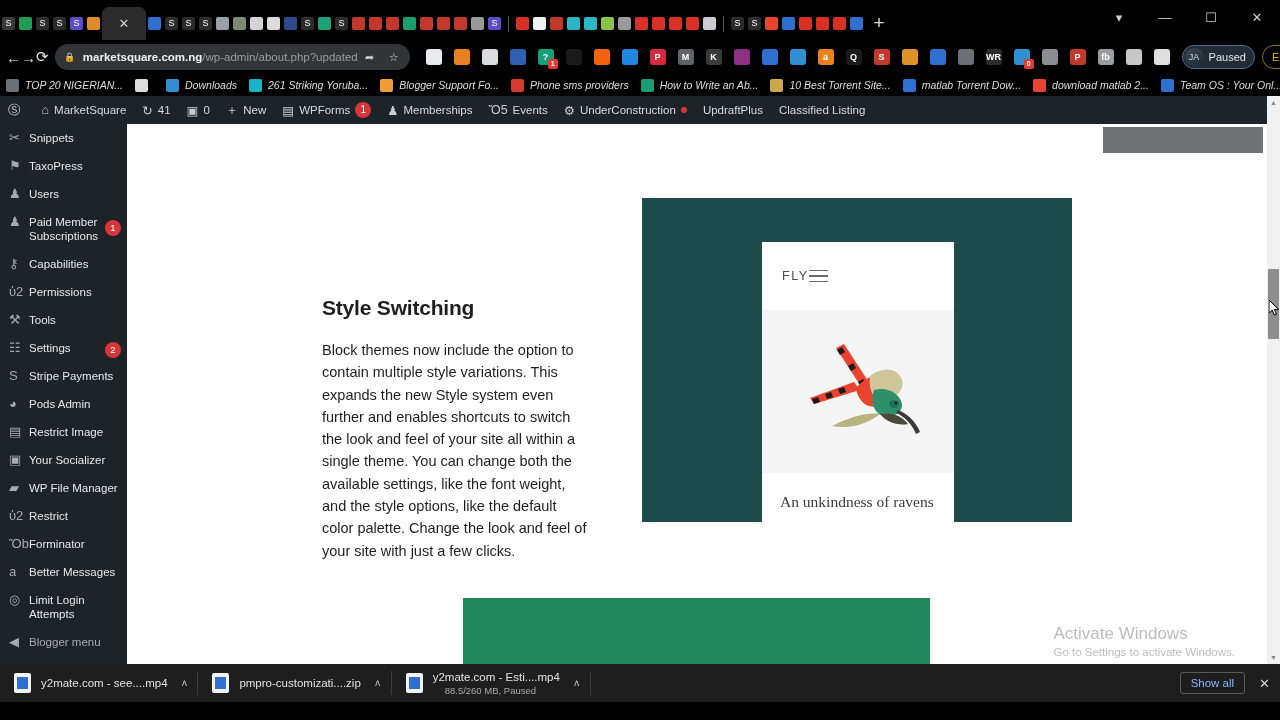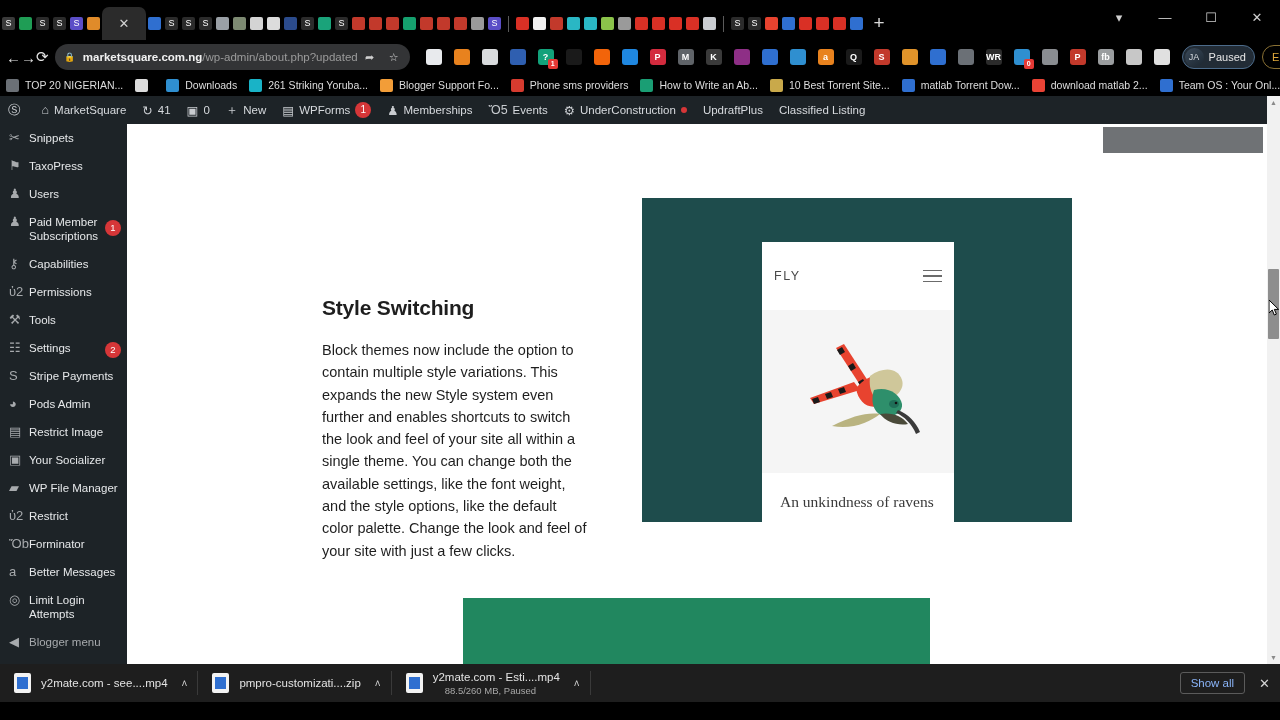--- a/index.html
+++ b/index.html
@@ -91,21 +91,21 @@
   .error-pill {
     display: flex; align-items: center; height: 24px; border: 1px solid #8a7134;
     border-radius: 12px; padding: 0 4px 0 9px; margin-left: 7px;
   }
   .error-pill span.txt { color: #e0a93b; font-size: 11px; }
 
   .bookmarks {
     position: absolute; left: 0; top: 74px; width: 1280px; height: 22px;
     background: #000; display: flex; align-items: center; padding-left: 6px;
   }
-  .bm { display: flex; align-items: center; margin-right: 12px; flex: 0 0 auto; }
+  .bm { display: flex; align-items: center; margin-right: 12px; flex: 0 0 auto; font-style: italic; }
   .bm .bmico {
     width: 13px; height: 13px; border-radius: 2px; margin-right: 6px;
     font-size: 8px; line-height: 13px; text-align: center; color: #fff;
     flex: 0 0 auto; font-weight: 700;
   }
   .bm .bmtxt { color: #dedede; font-size: 10.5px; white-space: nowrap; }
 
   
   .page {
     position: absolute; left: 0; top: 96px; width: 1280px; height: 568px;
@@ -166,22 +166,22 @@
   }
   .figure-a {
     position: absolute; left: 515px; top: 74px; width: 430px; height: 324px;
     background: #1e4c4c;
   }
   .phone {
     position: absolute; left: 120px; top: 44px; width: 192px; height: 300px;
     background: #fff; overflow: hidden;
   }
   .phone-head {
-    height: 68px; display: flex; align-items: center; justify-content: space-between;
-    padding: 0 12px;
+    height: 68px; display: flex; align-items: center; justify-content: flex-start;
+    padding: 0 20px;
   }
   .phone-brand { font-size: 12.5px; letter-spacing: 1.6px; color: #4a4a4a; }
   .burger { width: 19px; }
   .burger i { display: block; height: 1.6px; background: #6b6b6b; margin: 4px 0; }
   .phone-img {
     height: 163px; background: #f5f5f5; position: relative; overflow: hidden;
   }
   .phone-title {
     font-size: 15.5px; color: #3a3a3a; line-height: 21px; padding: 18px 18px 0 18px;
     font-family: "Liberation Serif", serif;
@@ -669,20 +669,24 @@
           </svg>
         </div>
         <div class="phone-title">An unkindness of ravens</div>
       </div>
     </div>
 
     <div class="figure-b">
       
     </div>
 
+    <div class="activate">
+      <div class="l1">Activate Windows</div>
+      <div class="l2">Go to Settings to activate Windows.</div>
+    </div>
   </div>
 </div>
 
 <div class="scrollbar">
   <div class="sb-arrow">▲</div>
   <div class="sb-thumb"></div>
   <div class="sb-arrow bot">▼</div>
 </div>
 <div class="cursor">
   <svg width="11" height="16" viewBox="0 0 11 16">

